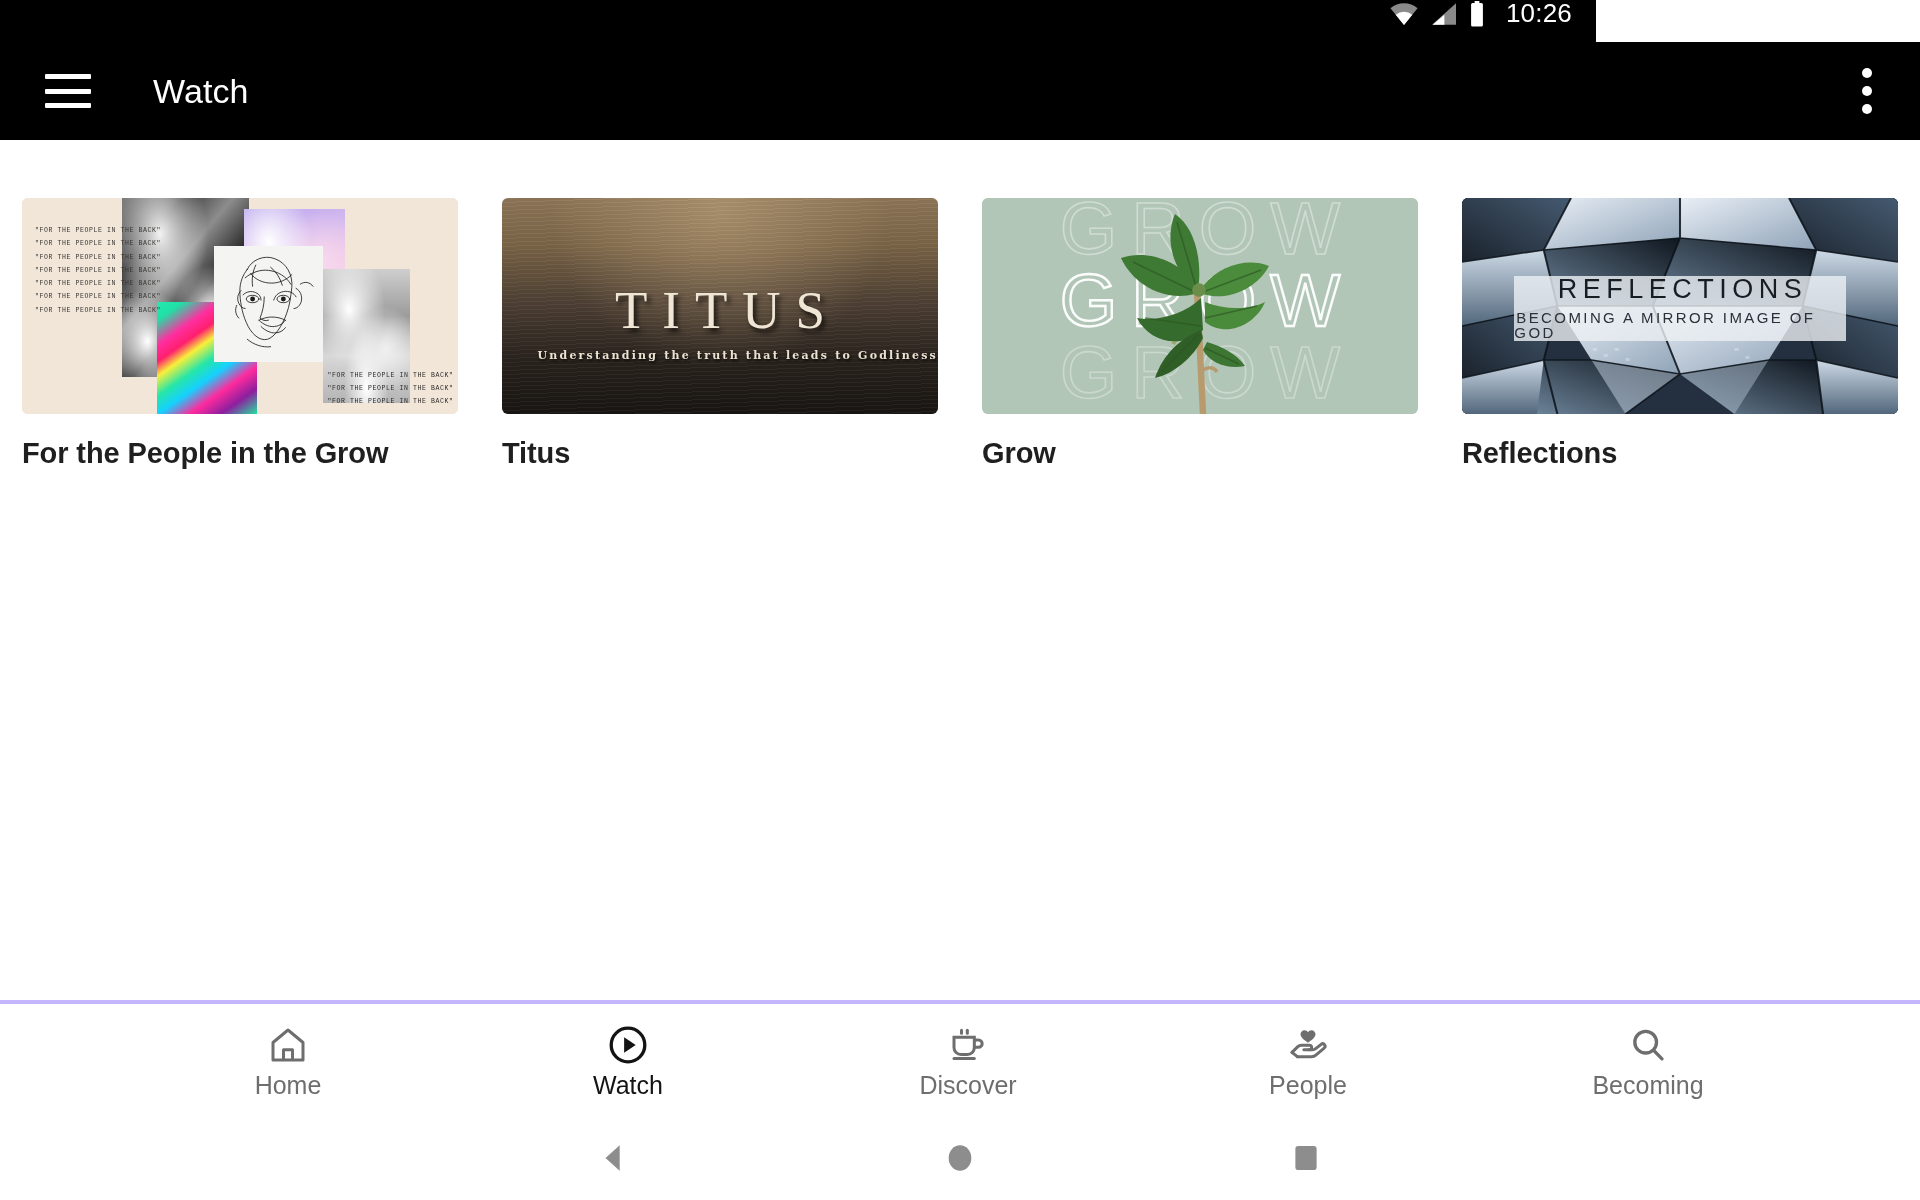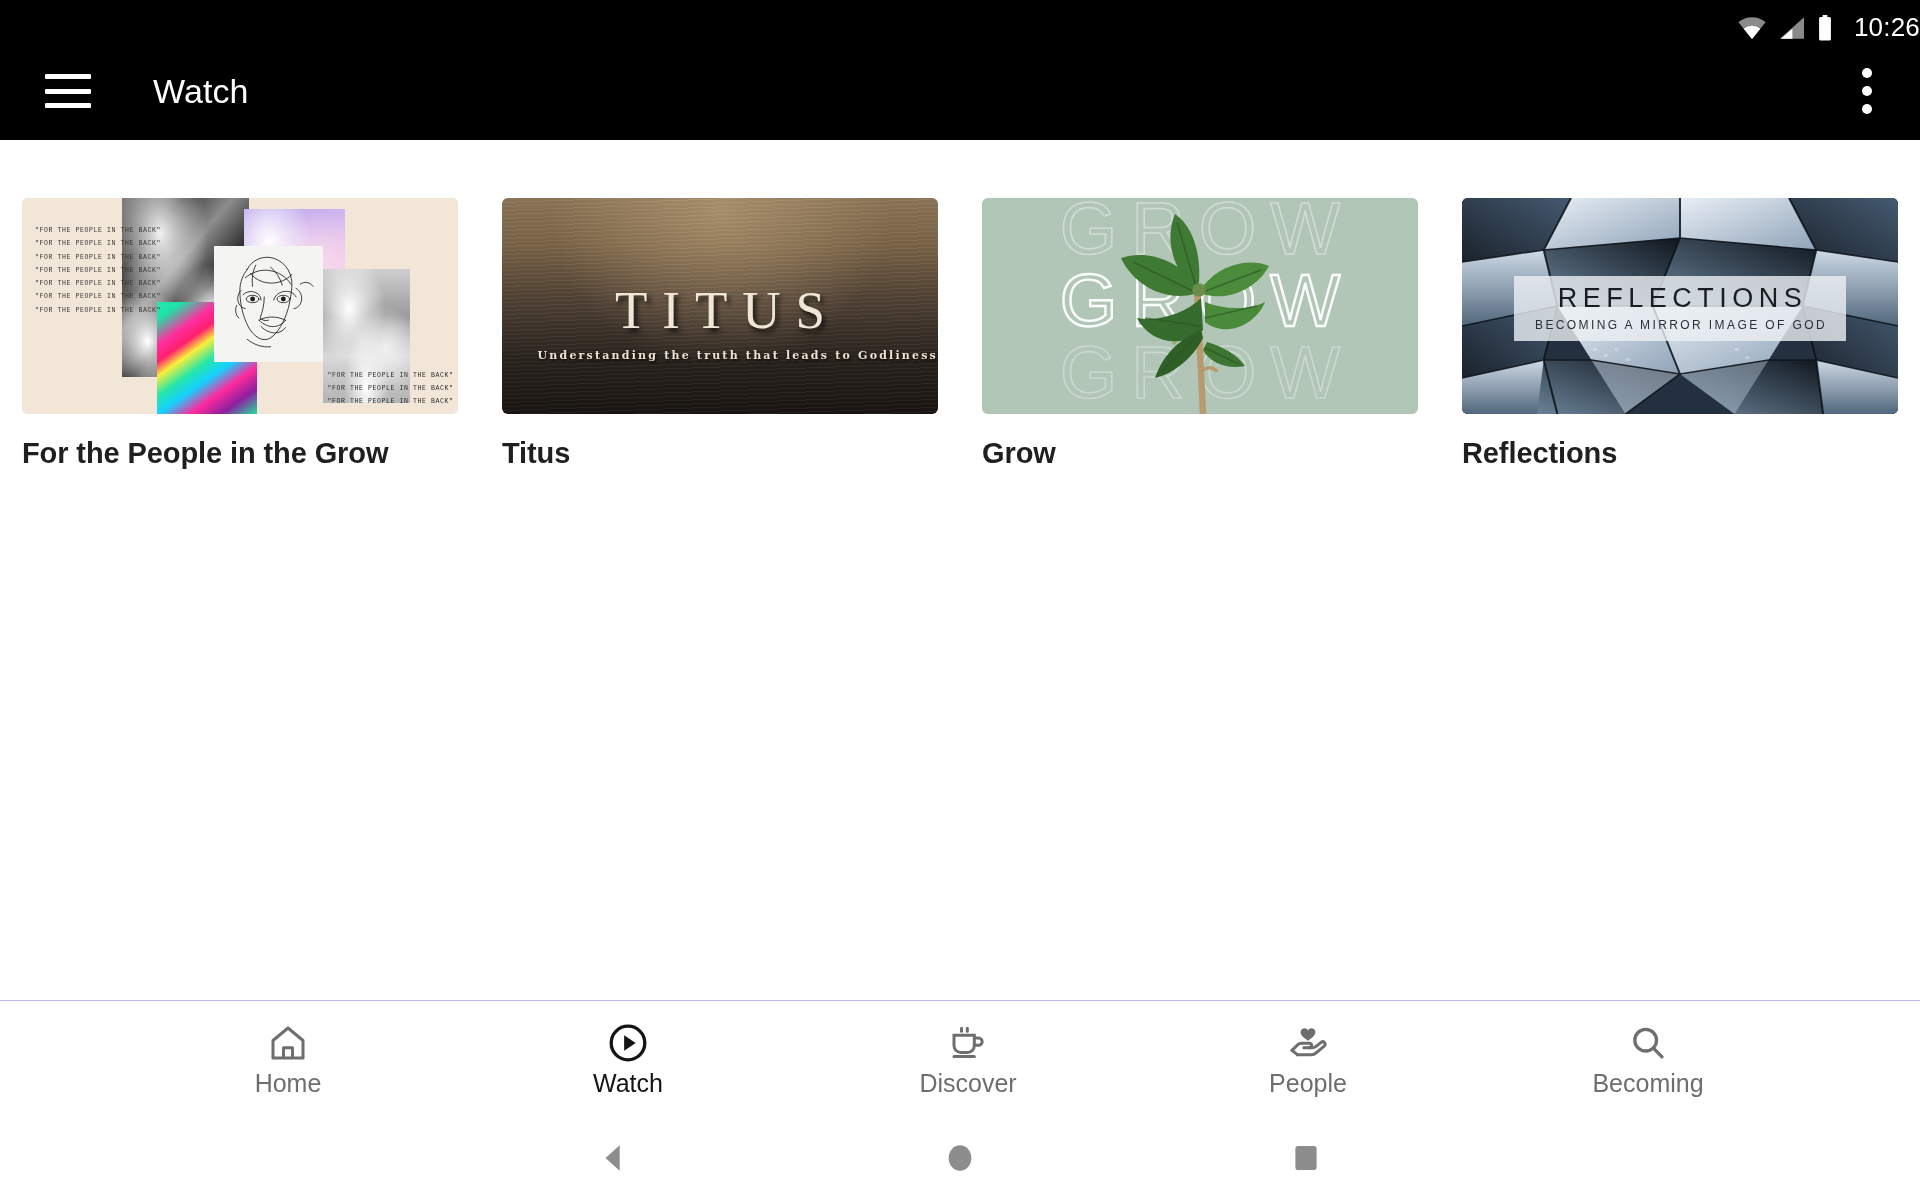--- a/index.html
+++ b/index.html
@@ -6,23 +6,23 @@
   html,body { width:1920px; height:1200px; overflow:hidden; }
   body {
     font-family:"Liberation Sans", sans-serif;
     background:#ffffff;
     -webkit-font-smoothing:antialiased;
   }
   .device { position:relative; width:1920px; height:1200px; background:#fff; }
 
   
   .statusbar {
-    position:absolute; top:0; left:0; width:1920px; height:42px;
-    background:#000; display:flex; align-items:flex-end; justify-content:flex-end;
-    padding-right:0;
+    position:absolute; top:0; left:0; width:1596px; height:42px;
+    background:#000; display:flex; align-items:flex-start; justify-content:flex-end;
+    padding-right:24px;
   }
   .status-icons { display:flex; align-items:center; gap:11px; }
   .si { display:block; }
   .clock {
     color:#fff; font-size:26px; font-weight:400; letter-spacing:0.2px;
     margin-left:10px; line-height:1; padding-bottom:2px;
   }
 
   
   .appbar {
@@ -165,28 +165,28 @@
   .refl-plate {
     position:absolute; left:12%; right:12%; top:36%; height:30%;
     background:rgba(236,240,244,0.80);
     display:flex; flex-direction:column; align-items:center; justify-content:center;
   }
   .refl-title {
     font-family:"Liberation Sans", sans-serif; font-size:27px; font-weight:400;
     letter-spacing:5.5px; color:#181d22; text-indent:5px; line-height:1;
   }
   .refl-sub {
-    font-family:"Liberation Sans", sans-serif; font-size:12px; font-weight:400;
+    font-family:"Liberation Sans", sans-serif; font-size:15px; font-weight:400;
     letter-spacing:2.4px; color:#2a3038; text-indent:2px; margin-top:7px; line-height:1;
   }
 
   
   .bottomnav {
     position:absolute; left:0; bottom:84px; width:1920px; height:116px;
-    background:#fff; border-top:1px solid #c4b5fd;
+    background:#fff; border-top:4px solid #c4b5fd;
     display:flex; align-items:center;
   }
   .navitem {
     flex:0 0 auto; width:340px; display:flex; flex-direction:column;
     align-items:center; justify-content:center; cursor:pointer; gap:6px;
   }
   .navitem:first-child { margin-left:118px; }
   .navicon { height:44px; display:flex; align-items:center; justify-content:center; }
   .navlabel { font-size:25px; color:#6e6e6e; line-height:1; }
   .navitem.active .navlabel { color:#141414; }

